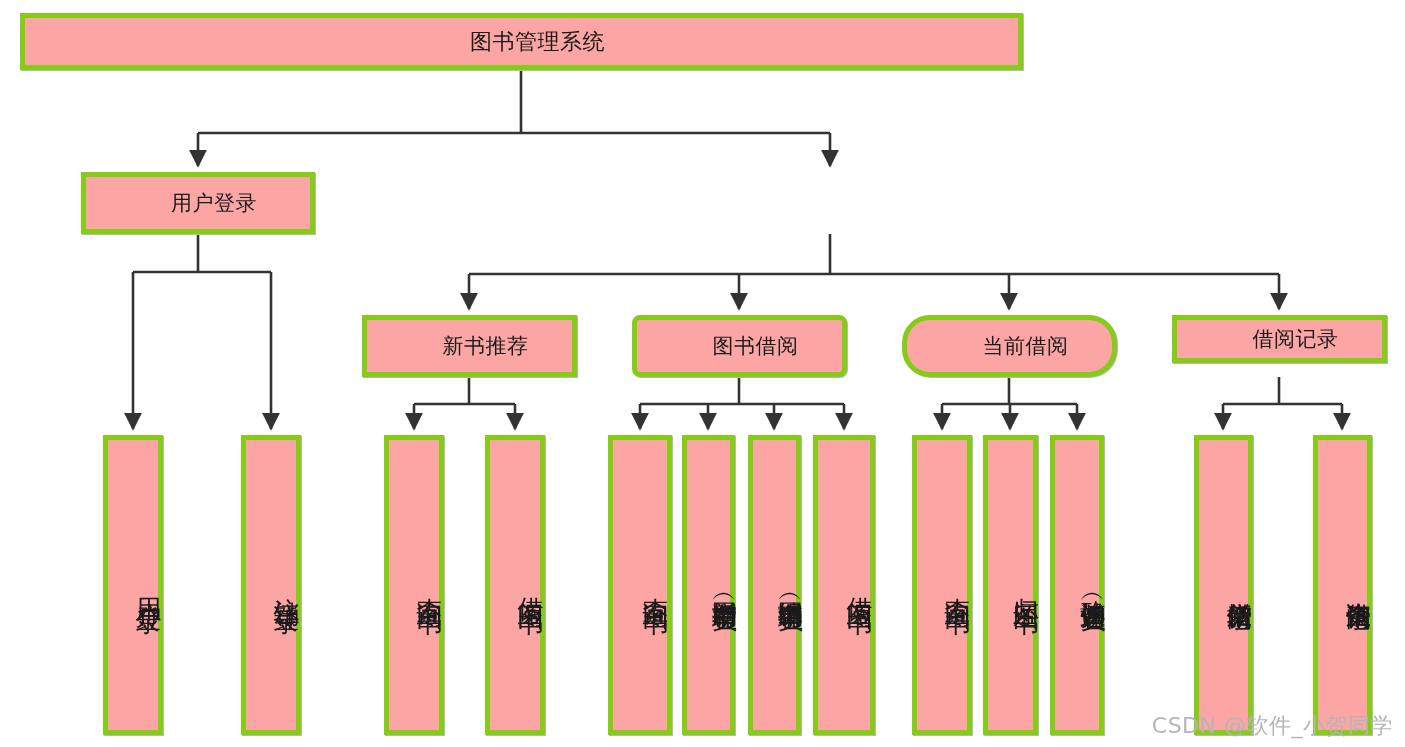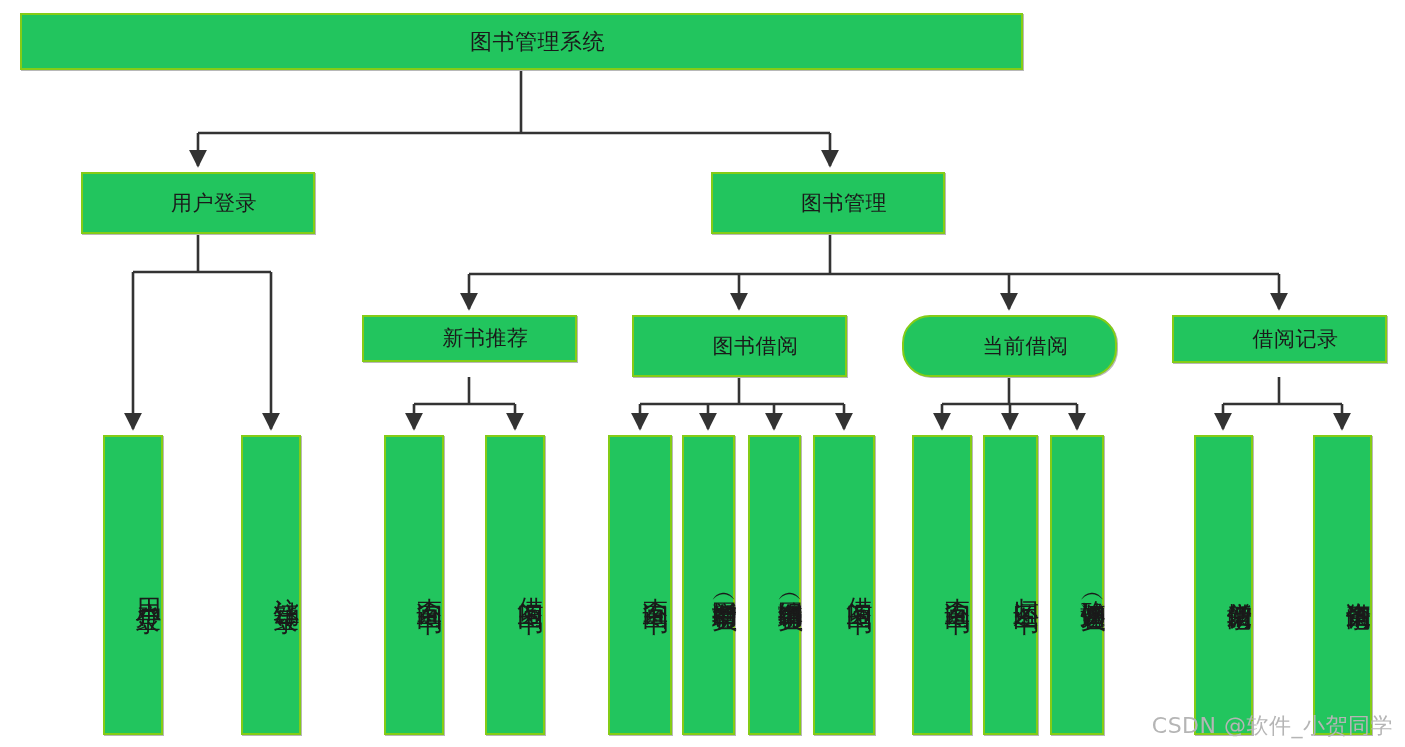--- a/index.html
+++ b/index.html
@@ -22,22 +22,22 @@
     position: absolute;
     left: 0;
     top: 0;
     width: 1405px;
     height: 747px;
     pointer-events: none;
   }
   .node {
     position: absolute;
     box-sizing: border-box;
-    background: #22c55e;
-    border: 2px solid #84cc16;
+    background: #fca5a5;
+    border: 5px solid #84cc16;
     box-shadow: 1px 1px 0 0 #b8b8b8;
     display: flex;
     align-items: center;
     justify-content: center;
     color: #1a1a1a;
     padding-left: 32px;
   }
   .node-label {
     display: block;
     text-align: center;
@@ -137,29 +137,26 @@
   </svg>
 
   <div class="node horiz root" style="left:20px; top:13px; width:1003px; height:57px;">
     <span class="node-label">图书管理系统</span>
   </div>
 
   <div class="node horiz" style="left:81px; top:172px; width:234px; height:62px;">
     <span class="node-label">用户登录</span>
   </div>
 
-  <div class="node horiz" style="left:711px; top:172px; width:234px; height:62px;">
-    <span class="node-label">图书管理</span>
-  </div>
-
-  <div class="node horiz" style="left:362px; top:315px; width:215px; height:47px;">
+
+  <div class="node horiz" style="left:362px; top:315px; width:215px; height:62px;">
     <span class="node-label">新书推荐</span>
   </div>
 
-  <div class="node horiz" style="left:632px; top:315px; width:215px; height:62px;">
+  <div class="node horiz" style="left:632px; top:315px; width:215px; height:62px;border-radius:8px;">
     <span class="node-label">图书借阅</span>
   </div>
 
   <div class="node horiz" style="left:902px; top:315px; width:215px; height:62px;border-radius:28px;">
     <span class="node-label">当前借阅</span>
   </div>
 
   <div class="node horiz" style="left:1172px; top:315px; width:215px; height:48px;">
     <span class="node-label">借阅记录</span>
   </div>

